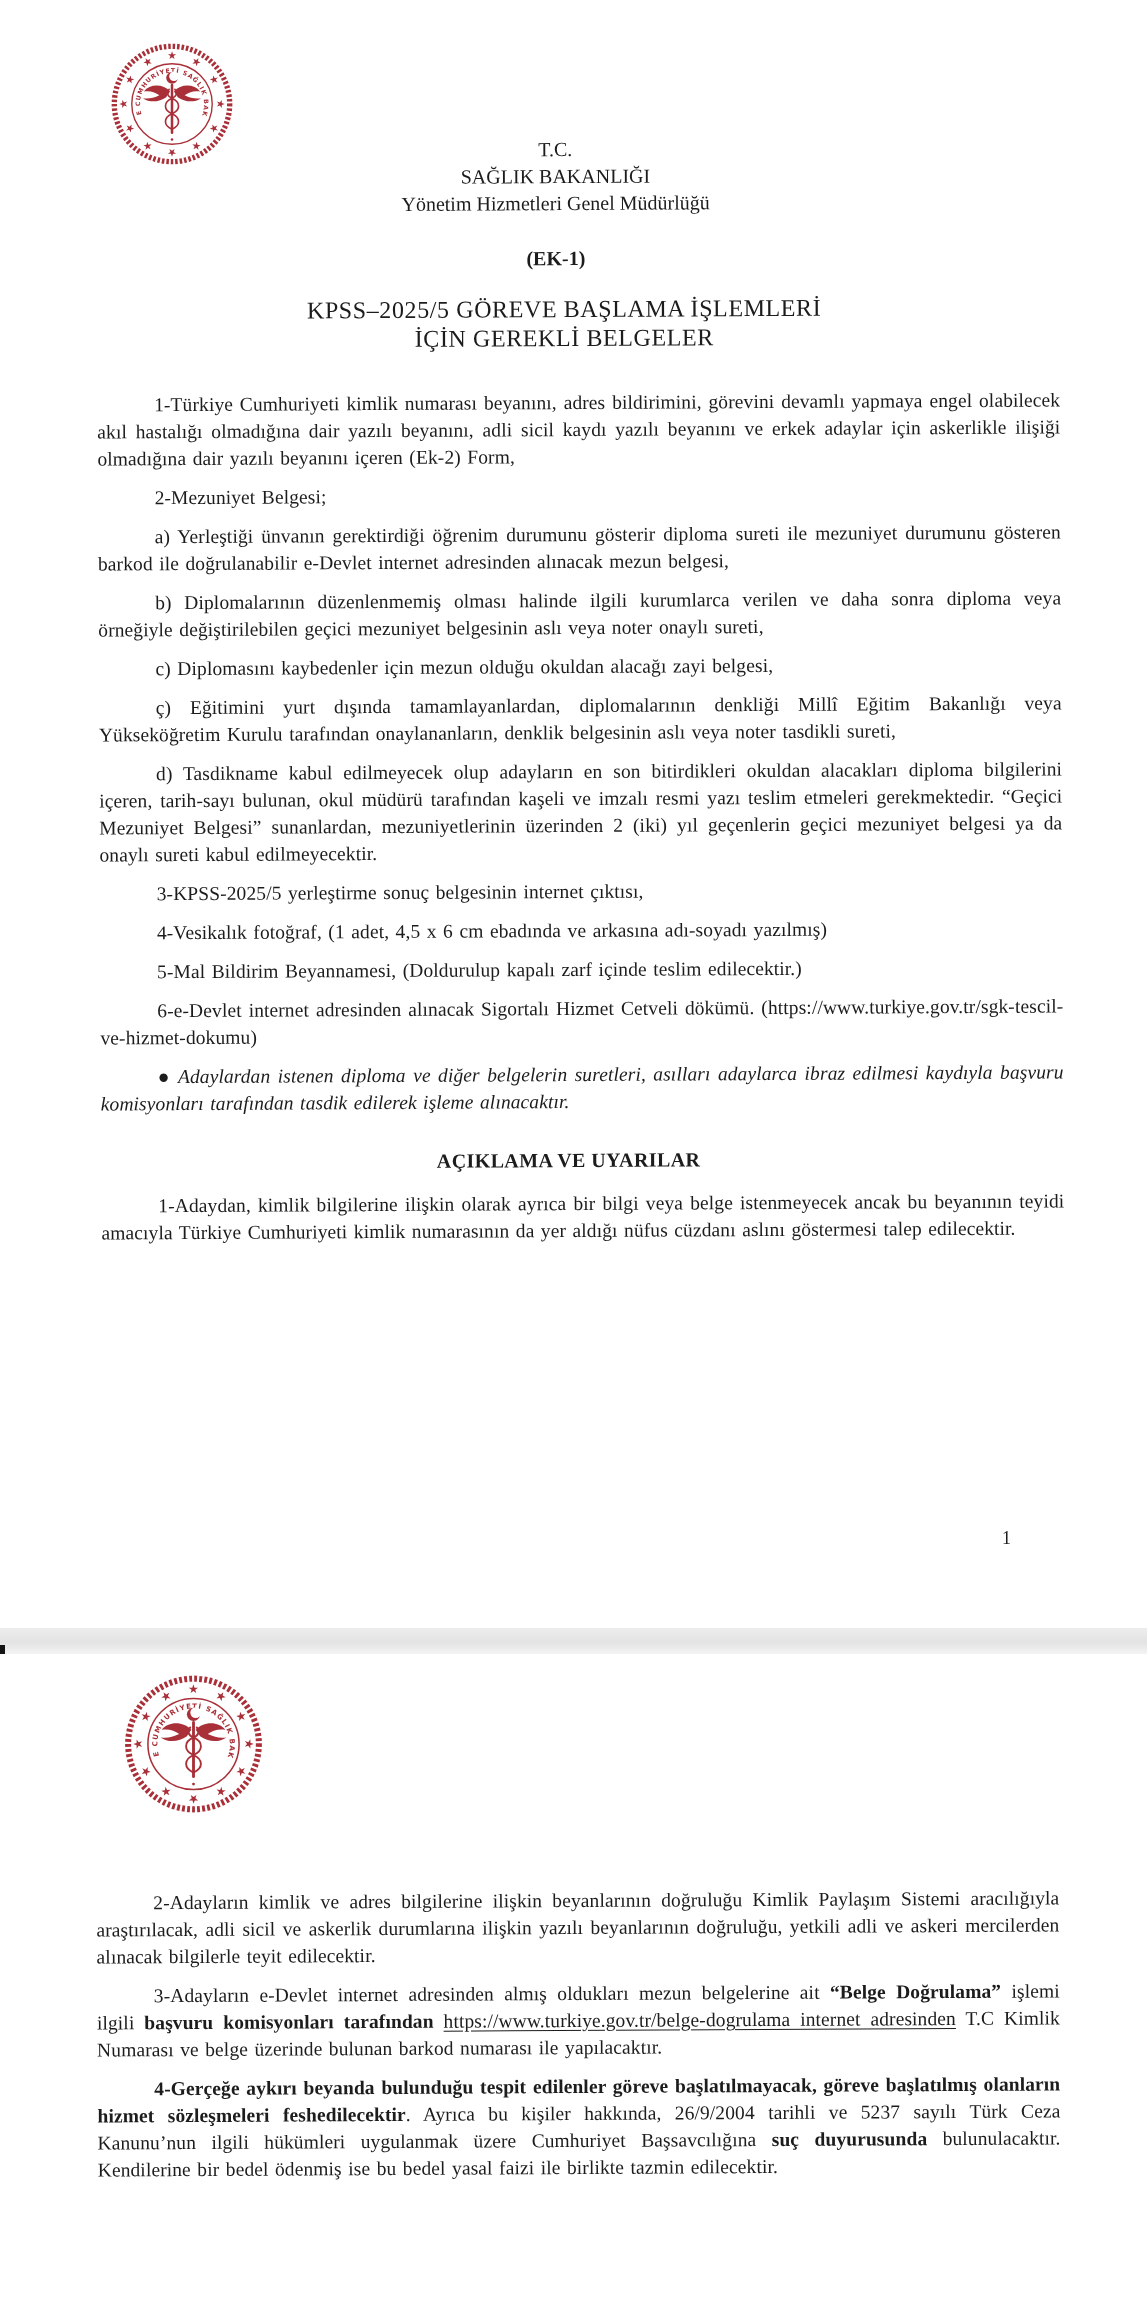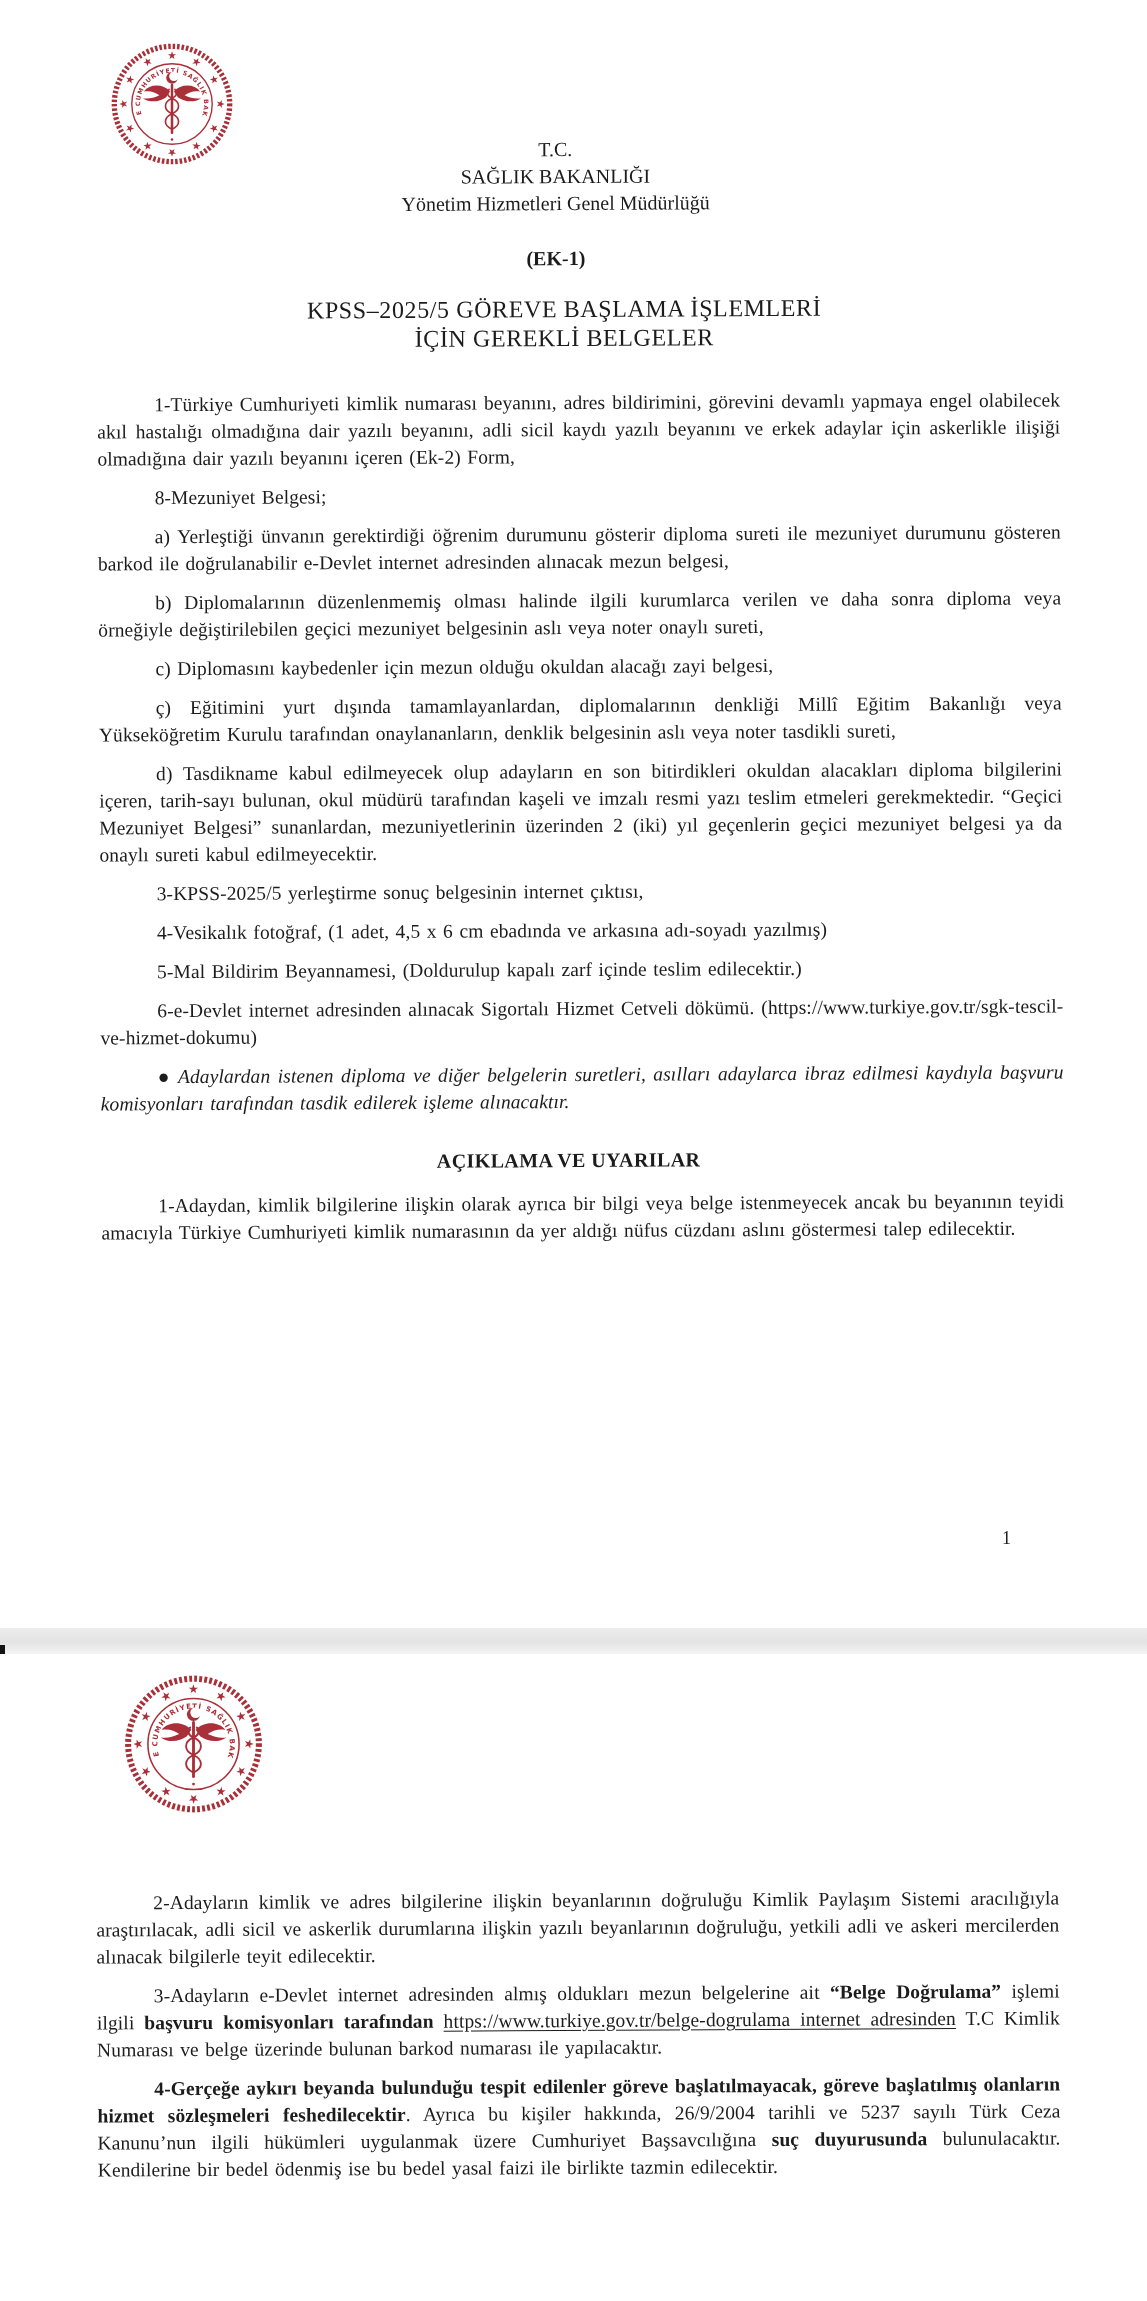--- a/index.html
+++ b/index.html
@@ -107,21 +107,21 @@
       </div>
 
       <div class="ek-label">(EK-1)</div>
 
       <div class="doc-title">
         <div>KPSS–2025/5 GÖREVE BAŞLAMA İŞLEMLERİ</div>
         <div>İÇİN GEREKLİ BELGELER</div>
       </div>
 
       <p class="para" style="margin-top:36px;"><span>1-Türkiye Cumhuriyeti kimlik numarası beyanını, adres bildirimini, görevini devamlı yapmaya engel olabilecek akıl hastalığı olmadığına dair yazılı beyanını, adli sicil kaydı yazılı beyanını ve erkek adaylar için askerlikle ilişiği olmadığına dair yazılı beyanını içeren (Ek-2) Form,</span></p>
-      <p class="para"><span>8-Mezuniyet Belgesi;</span></p>
+      <p class="para"><span>2-Mezuniyet Belgesi;</span></p>
       <p class="para"><span>a) Yerleştiği ünvanın gerektirdiği öğrenim durumunu gösterir diploma sureti ile mezuniyet durumunu gösteren barkod ile doğrulanabilir e-Devlet internet adresinden alınacak mezun belgesi,</span></p>
       <p class="para"><span>b) Diplomalarının düzenlenmemiş olması halinde ilgili kurumlarca verilen ve daha sonra diploma veya örneğiyle değiştirilebilen geçici mezuniyet belgesinin aslı veya noter onaylı sureti,</span></p>
       <p class="para"><span>c) Diplomasını kaybedenler için mezun olduğu okuldan alacağı zayi belgesi,</span></p>
       <p class="para"><span>ç) Eğitimini yurt dışında tamamlayanlardan, diplomalarının denkliği Millî Eğitim Bakanlığı veya Yükseköğretim Kurulu tarafından onaylananların, denklik belgesinin aslı veya noter tasdikli sureti,</span></p>
       <p class="para"><span>d) Tasdikname kabul edilmeyecek olup adayların en son bitirdikleri okuldan alacakları diploma bilgilerini içeren, tarih-sayı bulunan, okul müdürü tarafından kaşeli ve imzalı resmi yazı teslim etmeleri gerekmektedir. “Geçici Mezuniyet Belgesi” sunanlardan, mezuniyetlerinin üzerinden 2 (iki) yıl geçenlerin geçici mezuniyet belgesi ya da onaylı sureti kabul edilmeyecektir.</span></p>
       <p class="para"><span>3-KPSS-2025/5 yerleştirme sonuç belgesinin internet çıktısı,</span></p>
       <p class="para"><span>4-Vesikalık fotoğraf, (1 adet, 4,5 x 6 cm ebadında ve arkasına adı-soyadı yazılmış)</span></p>
       <p class="para"><span>5-Mal Bildirim Beyannamesi, (Doldurulup kapalı zarf içinde teslim edilecektir.)</span></p>
       <p class="para"><span>6-e-Devlet internet adresinden alınacak Sigortalı Hizmet Cetveli dökümü. (https://www.turkiye.gov.tr/sgk-tescil-ve-hizmet-dokumu)</span></p>
       <p class="para"><span>● </span><span class="i">Adaylardan istenen diploma ve diğer belgelerin suretleri, asılları adaylarca ibraz edilmesi kaydıyla başvuru komisyonları tarafından tasdik edilerek işleme alınacaktır.</span></p>

